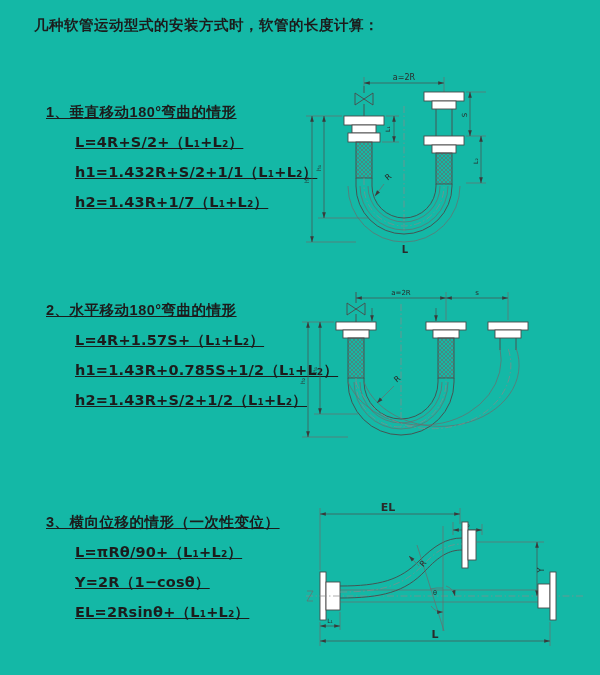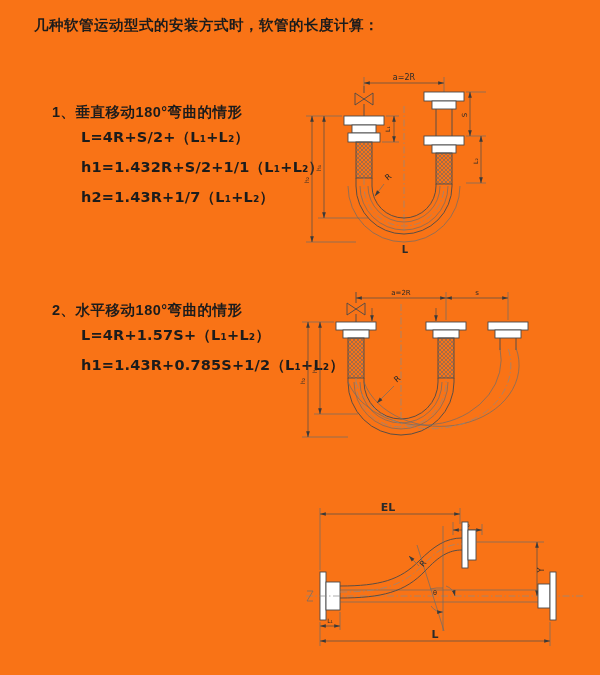--- a/index.html
+++ b/index.html
@@ -1,22 +1,22 @@
 <!DOCTYPE html>
 <html><head>
 <meta charset="utf-8">
 <style>
   * { margin:0; padding:0; box-sizing:border-box; }
   html,body { width:600px; height:675px; }
   body { background:#ffffff; font-family:"Liberation Sans","DejaVu Sans",sans-serif; color:#1c1c1c; position:relative; overflow:hidden; }
-  .page { position:absolute; inset:0; background:#f97316; }
+  .page { position:absolute; inset:0; background:#14b8a6; }
   .title { position:absolute; left:34px; top:16px; font-size:14.5px; font-weight:bold; letter-spacing:0.5px; white-space:nowrap; }
-  .section { position:absolute; left:52px; }
+  .section { position:absolute; left:46px;text-decoration:underline; }
   .sec-heading { font-size:14.5px; font-weight:bold; letter-spacing:0.5px; white-space:nowrap; }
-  .formulas { padding-left:29px; }
+  .formulas { margin-top:5px; padding-left:29px; }
   .formula { height:30px; line-height:30px; font-size:14.5px; font-weight:bold; letter-spacing:0.2px; white-space:nowrap; font-family:"DejaVu Sans","Liberation Sans",sans-serif; }
   svg.diagram { position:absolute; overflow:visible; }
   svg text { font-family:"DejaVu Sans",sans-serif; fill:#2a2a2a; }
   .ln  { stroke:#4a4a4a; stroke-width:0.9; fill:none; }
   .thin{ stroke:#6b6b6b; stroke-width:0.7; fill:none; }
   .cl  { stroke:#8a8a8a; stroke-width:0.7; fill:none; stroke-dasharray:7 2.5 1.5 2.5; }
   .dim { stroke:#4a4a4a; stroke-width:0.7; fill:none; }
   .plate { fill:#ffffff; stroke:#4a4a4a; stroke-width:0.9; }
   .braid { stroke:#4a4a4a; stroke-width:0.9; }
   .vlv { fill:none; stroke:#4a4a4a; stroke-width:0.9; }
@@ -125,20 +125,21 @@
       <text font-size="8" text-anchor="middle" transform="translate(92,113) rotate(-40)">R</text>
     </g>
     <text x="107" y="187" font-size="10" font-weight="bold" text-anchor="middle">L</text>
   </svg>
 
   <div class="section" style="top:301px;">
     <div class="sec-heading">2、水平移动180°弯曲的情形</div>
     <div class="formulas">
       <div class="formula">L=4R+1.57S+（L₁+L₂）</div>
       <div class="formula">h1=1.43R+0.785S+1/2（L₁+L₂）</div>
+      <div class="formula">h2=1.43R+S/2+1/2（L₁+L₂）</div>
     </div>
   </div>
 
   <svg class="diagram" style="left:296px; top:282px;" width="265" height="175" viewBox="0 0 265 175">
     <defs>
       <marker id="m2" viewBox="0 0 10 8" markerWidth="9" markerHeight="7" refX="9.5" refY="4" orient="auto-start-reverse">
         <path d="M0,1 L10,4 L0,7 Z" fill="#3a3a3a"></path>
       </marker>
       <pattern id="br2" width="4" height="4" patternUnits="userSpaceOnUse">
         <path d="M0,0 L4,4 M4,0 L0,4" stroke="#6a6a6a" stroke-width="0.6"></path>
@@ -210,20 +211,28 @@
       <path class="thin" d="M68,100 A67,52 0 0 0 220,66"></path>
       <path class="cl" d="M60,100 A73,59 0 0 0 212,66"></path>
     </g>
 
     <g>
       <line class="thin" x1="98" y1="104" x2="81" y2="121" marker-end="url(#m2)"></line>
       <text font-size="8" text-anchor="middle" transform="translate(103,99) rotate(-40)">R</text>
     </g>
   </svg>
 
+  <div class="section" style="top:513px;">
+    <div class="sec-heading">3、横向位移的情形（一次性变位）</div>
+    <div class="formulas">
+      <div class="formula">L=πRθ/90+（L₁+L₂）</div>
+      <div class="formula">Y=2R（1−cosθ）</div>
+      <div class="formula">EL=2Rsinθ+（L₁+L₂）</div>
+    </div>
+  </div>
 
   <svg class="diagram" style="left:300px; top:500px;" width="290" height="155" viewBox="0 0 290 155">
     <defs>
       <marker id="m3" viewBox="0 0 10 8" markerWidth="9" markerHeight="7" refX="9.5" refY="4" orient="auto-start-reverse">
         <path d="M0,1 L10,4 L0,7 Z" fill="#3a3a3a"></path>
       </marker>
     </defs>
 
     <g>
       <line class="thin" x1="20" y1="8" x2="20" y2="70"></line>

